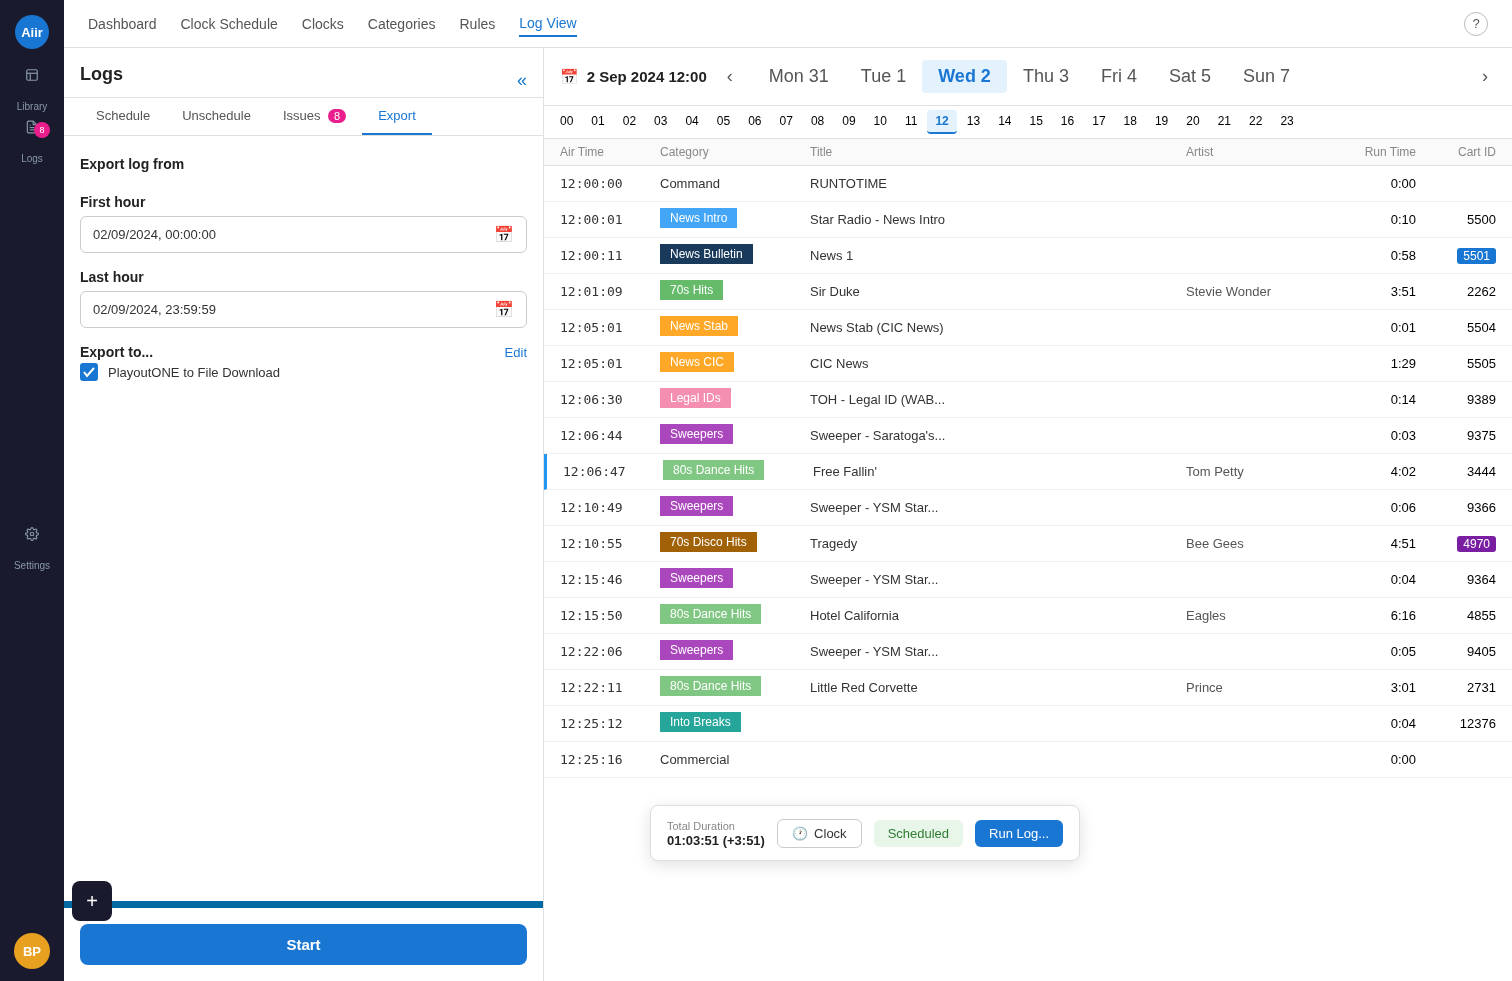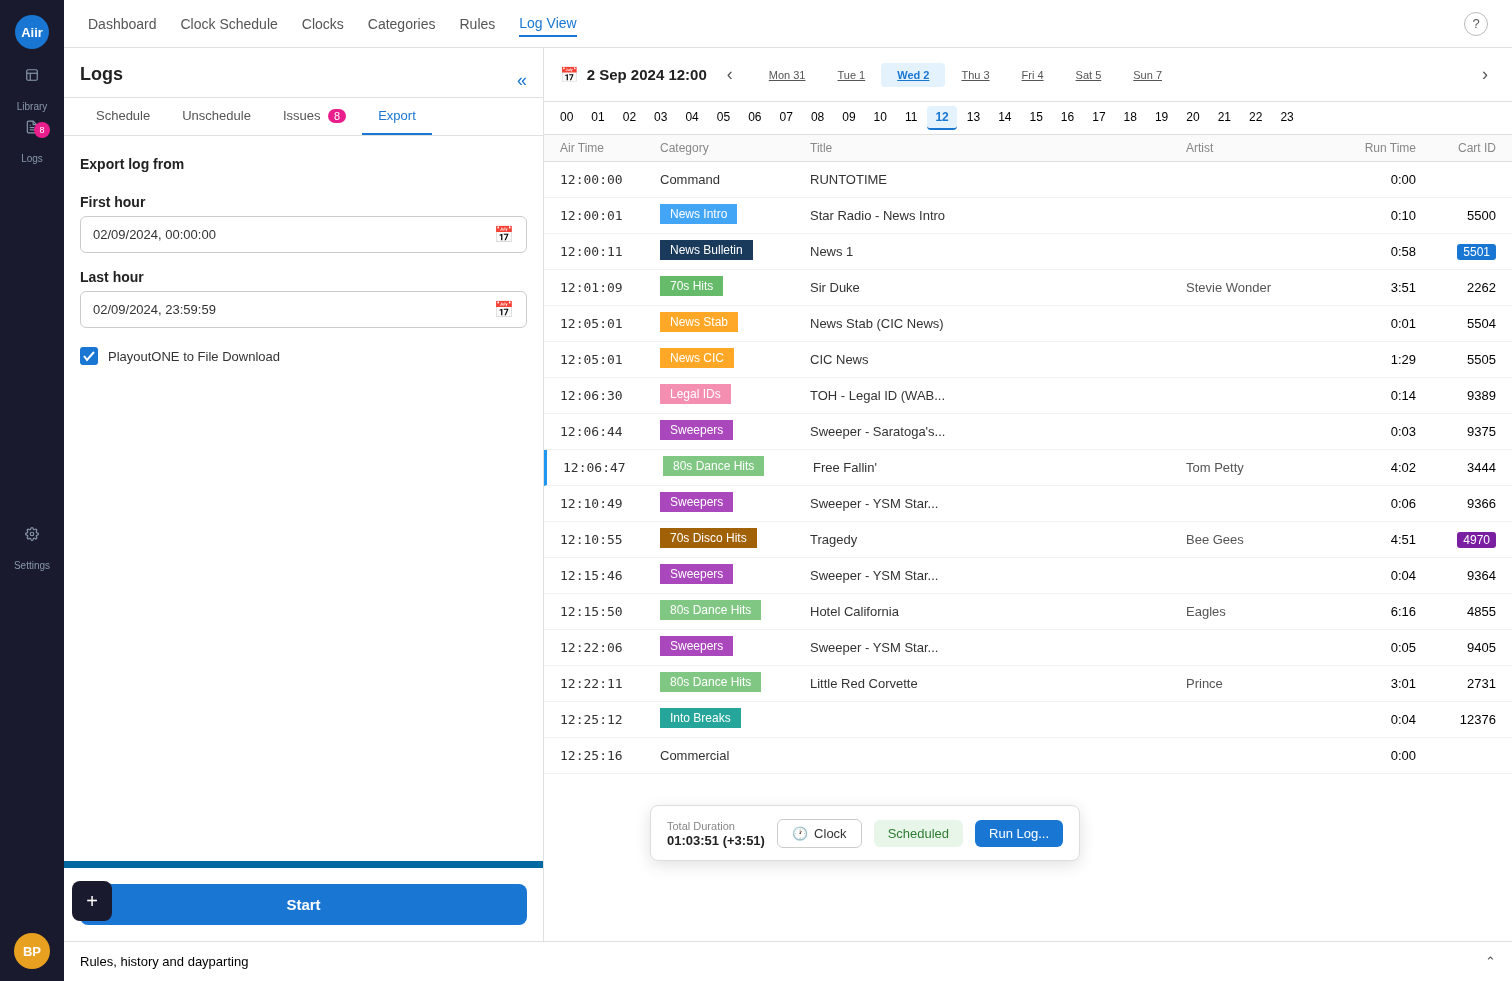--- a/index.html
+++ b/index.html
@@ -51,21 +51,21 @@
     .start-btn { width: 100%; padding: 12px; background: #1976d2; color: #fff; border: none; border-radius: 8px; font-size: 15px; font-weight: 600; cursor: pointer; }
     .add-btn { position: fixed; bottom: 80px; left: 20px; width: 40px; height: 40px; background: #1a1a2e; border-radius: 8px; display: flex; align-items: center; justify-content: center; color: #fff; cursor: pointer; font-size: 20px; }
     .rules-bar { height: 40px; background: #fff; border-top: 1px solid #e0e0e0; display: flex; align-items: center; padding: 0 16px; justify-content: space-between; flex-shrink: 0; }
 
     
     .right-panel { flex: 1; display: flex; flex-direction: column; overflow: hidden; background: #fff; }
     .log-header { padding: 12px 16px; border-bottom: 1px solid #e0e0e0; display: flex; align-items: center; gap: 12px; flex-shrink: 0; }
     .log-date { font-size: 15px; font-weight: 600; color: #222; display: flex; align-items: center; gap: 8px; }
     .nav-arrow { background: none; border: none; cursor: pointer; font-size: 18px; color: #555; padding: 4px 8px; }
     .day-tabs { display: flex; gap: 0; flex: 1; }
-    .day-tab { padding: 6px 16px; cursor: pointer; font-size: 11px; color: #555; border-radius: 4px; white-space: nowrap; text-decoration: underline; }
+    .day-tab { padding: 6px 16px; cursor: pointer; font-size: 18px; color: #555; border-radius: 4px; white-space: nowrap; }
     .day-tab.active { background: #e3f2fd; color: #1976d2; font-weight: 600; }
 
     
     .hour-tabs { display: flex; overflow-x: auto; border-bottom: 1px solid #e0e0e0; flex-shrink: 0; background: #fff; padding: 4px 8px; gap: 2px; }
     .hour-tabs::-webkit-scrollbar { display: none; }
     .hour-tab { padding: 4px 8px; cursor: pointer; font-size: 12px; color: #000000; border-radius: 4px; white-space: nowrap; flex-shrink: 0; }
     .hour-tab.active { background: #e3f2fd; color: #1976d2; font-weight: 600; border-bottom: 2px solid #1976d2; }
 
     
     .log-table { flex: 1; overflow-y: auto; }
@@ -180,20 +180,24 @@
           </div>
         </div>
         <div>
           <div class="field-label">Last hour</div>
           <div class="input-with-icon">
             <input type="text" value="02/09/2024, 23:59:59" style="">
             <span class="cal-icon">📅</span>
           </div>
         </div>
         <div>
+          <div class="export-to-row">
+            <div class="export-to-label">Export to...</div>
+            <div class="edit-link">Edit</div>
+          </div>
           <div class="checkbox-row" style="margin-top:3px;">
             <div class="checkbox-blue">
               <svg width="12" height="12" viewBox="0 0 12 12">
                   <polyline points="1,6 4,10 11,2" fill="none" stroke="#fff" stroke-width="2"></polyline>
                 </svg>
             </div>
             <label>PlayoutONE to File Download</label>
           </div>
         </div>
       </div>
@@ -405,19 +409,15 @@
         <div class="clock-btn">
           <span>🕐</span>
           <span>Clock</span>
         </div>
         <div class="scheduled-badge">Scheduled</div>
         <button class="runlog-btn">Run Log...</button>
       </div>
     </div>
   </div>
 
-  <div class="rules-bar">
-    <span>Rules, history and dayparting</span>
-    <span style="color:#555;">⌃</span>
-  </div>
 </div>
 
 <div class="add-btn" style="position:fixed; bottom:60px; left:72px;">+</div>
 
 </body></html>

